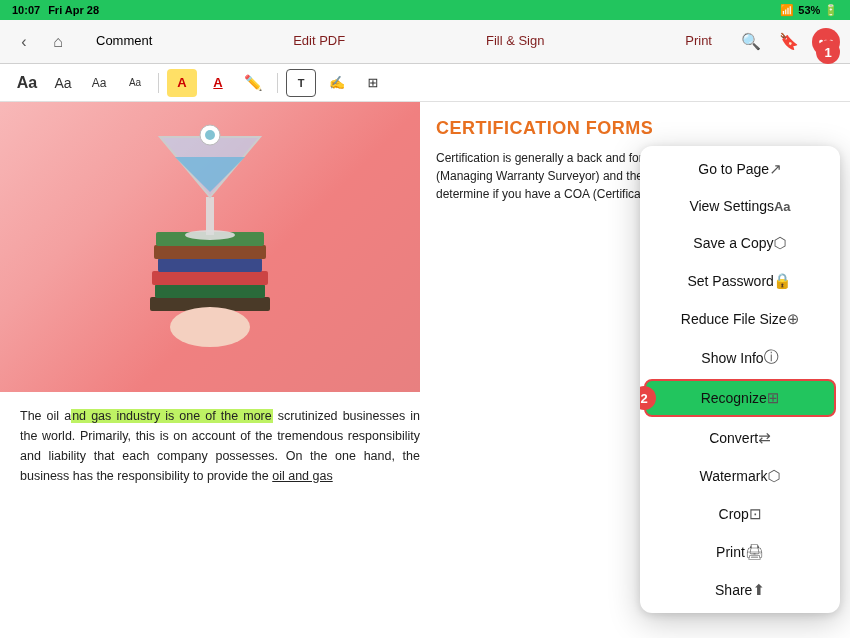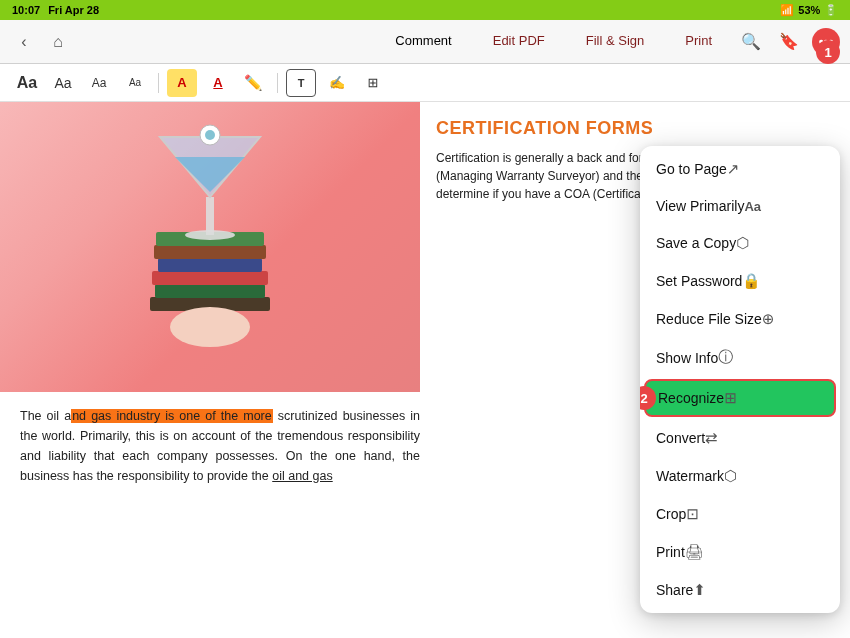--- a/index.html
+++ b/index.html
@@ -8,21 +8,21 @@
       height: 638px;
       overflow: hidden;
       font-family: -apple-system, BlinkMacSystemFont, 'SF Pro Text', sans-serif;
       background: #f0f0f0;
       position: relative;
     }
 
     
     .status-bar {
       height: 20px;
-      background: #84cc16;
+      background: #22c55e;
       display: flex;
       align-items: center;
       justify-content: space-between;
       padding: 0 12px;
       font-size: 11px;
       font-weight: 600;
     }
     .status-left { display: flex; gap: 8px; }
     .status-right { display: flex; gap: 4px; align-items: center; }
 
@@ -39,21 +39,21 @@
     }
     .toolbar-nav { display: flex; gap: 6px; align-items: center; }
     .toolbar-nav-btn {
       width: 28px; height: 28px;
       display: flex; align-items: center; justify-content: center;
       font-size: 16px; color: #555; cursor: pointer;
     }
     .toolbar-tabs {
       flex: 1;
       display: flex;
-      justify-content: flex-end;
+      justify-content: space-between;
       gap: 9px;
     }
     .toolbar-tab {
       padding: 6px 16px;
       font-size: 13px;
       color: #7f1d1d;
       cursor: pointer;
       border-bottom: 2px solid transparent;
     }
     .toolbar-tab.active {
@@ -157,21 +157,21 @@
 
     .body-text {
       font-size: 12.5px;
       color: #222;
       line-height: 1.6;
       text-align: justify;
       max-width: 400px;
     }
 
     .highlight-yellow {
-      background: #f97316;
+      background: #bef264;
       padding: 0 1px;
     }
 
     .underline-text {
       text-decoration: underline;
     }
 
     
     .dropdown-menu {
       position: absolute;
@@ -182,21 +182,21 @@
       border-radius: 12px;
       box-shadow: 0 8px 32px rgba(0,0,0,0.22), 0 2px 8px rgba(0,0,0,0.12);
       z-index: 100;
       overflow: hidden;
       padding: 4px 0;
     }
 
     .menu-item {
       display: flex;
       align-items: center;
-      justify-content: flex-start;
+      justify-content: center;
       padding: 10px 16px;
       font-size: 14px;
       color: #111;
       cursor: pointer;
     }
 
     .menu-item.highlighted {
       background: #22c55e;
       border: 2px solid #e84444;
       margin: 2px 4px;
@@ -348,21 +348,21 @@
   </div>
 
   <div class="dropdown-menu">
 
     <div class="menu-item">
       <span>Go to Page</span>
       <span class="menu-item-icon">↗</span>
     </div>
 
     <div class="menu-item">
-      <span>View Primarily</span>
+      <span>View Settings</span>
       <span class="menu-item-icon" style="font-size:13px;font-weight:700;">Aa</span>
     </div>
 
     <div class="menu-item">
       <span>Save a Copy</span>
       <span class="menu-item-icon">⬡</span>
     </div>
 
     <div class="menu-item">
       <span>Set Password</span>

